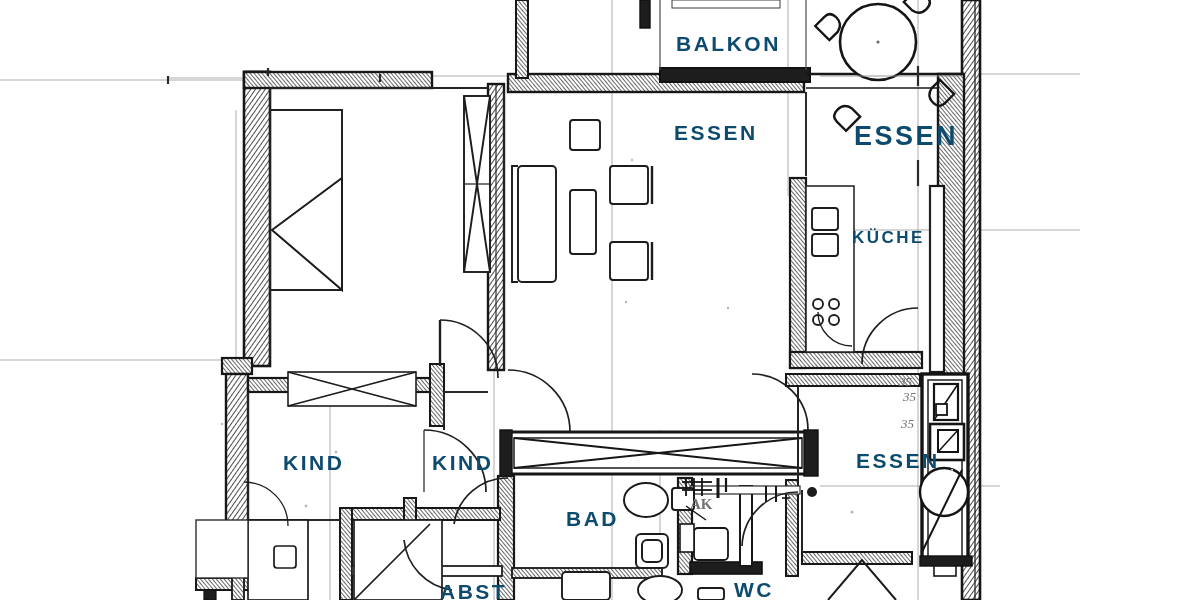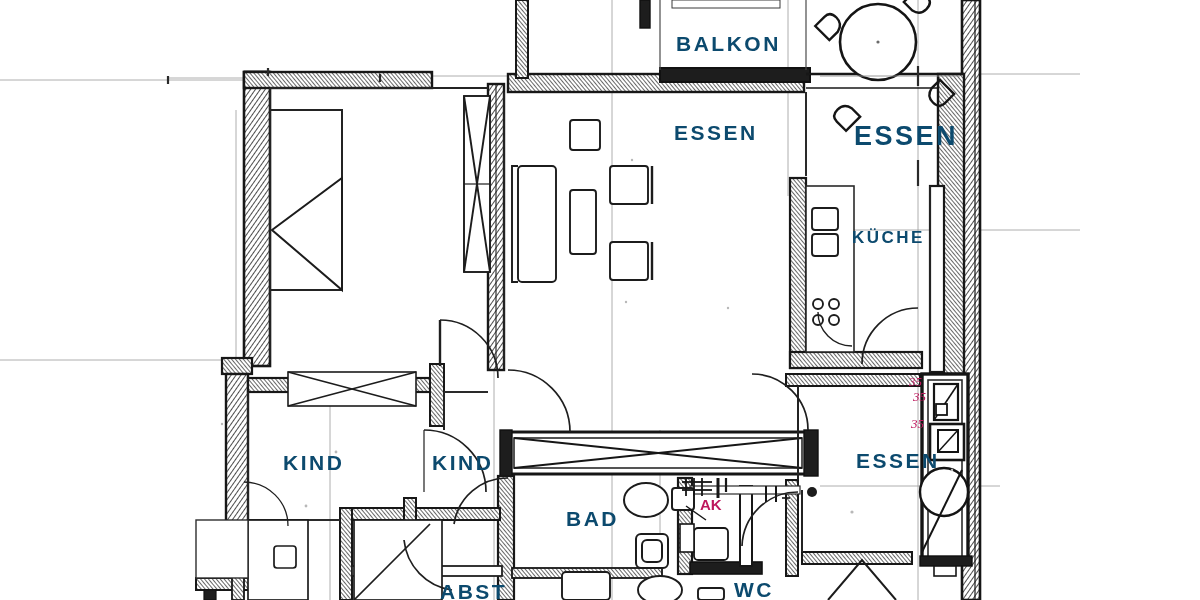--- a/index.html
+++ b/index.html
@@ -27,25 +27,24 @@
     position: absolute;
     color: #0c4a6e;
     font-family: "Liberation Sans", sans-serif;
     font-weight: 700;
     letter-spacing: 2.5px;
     white-space: nowrap;
     -webkit-font-smoothing: none;
   }
   .annot {
     position: absolute;
-    color: #be185d;
+    color: #737373;
     font-family: "Liberation Serif", serif;
     font-style: italic;
     white-space: nowrap;
-    padding-left: 10px;
   }
 </style>
 </head>
 <body>
 
 <div id="page">
 
   <svg id="plan-svg" viewBox="0 0 1200 600" preserveAspectRatio="none">
 
     <defs>
@@ -369,15 +368,15 @@
   <div class="room-label" style="left:734px; top:578px; font-size:21px;">WC</div>
 
   <div class="room-label" style="left:440px; top:580px; font-size:21px;">ABST</div>
 
   <div class="annot" style="left:899px; top:374px; font-size:13px;">35</div>
 
   <div class="annot" style="left:903px; top:389px; font-size:13px;">35</div>
 
   <div class="annot" style="left:901px; top:416px; font-size:13px;">35</div>
 
-  <div class="annot" style="left:690px; top:496px; font-size:15px; font-style:normal; font-weight:700; font-family:Liberation Sans, sans-serif;">AK</div>
+  <div class="annot" style="left:690px; top:496px; font-size:15px; font-style:normal; font-weight:700; font-family:Liberation Serif, serif;">AK</div>
 
 </div>
 
 </body></html>

